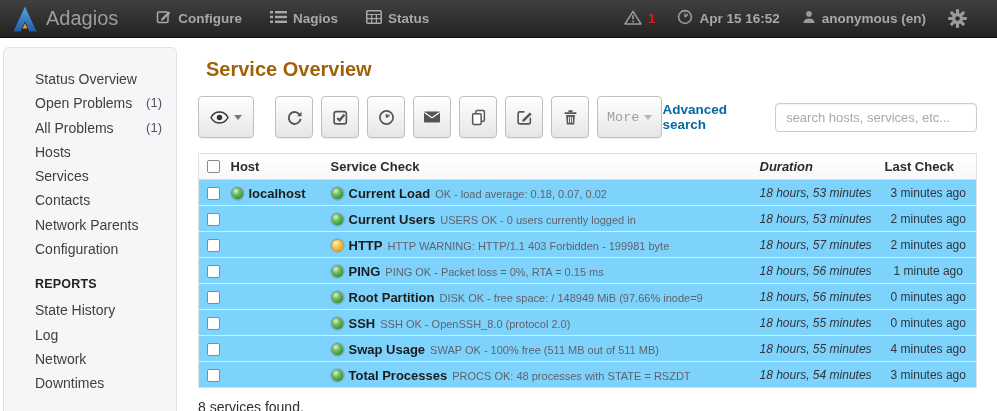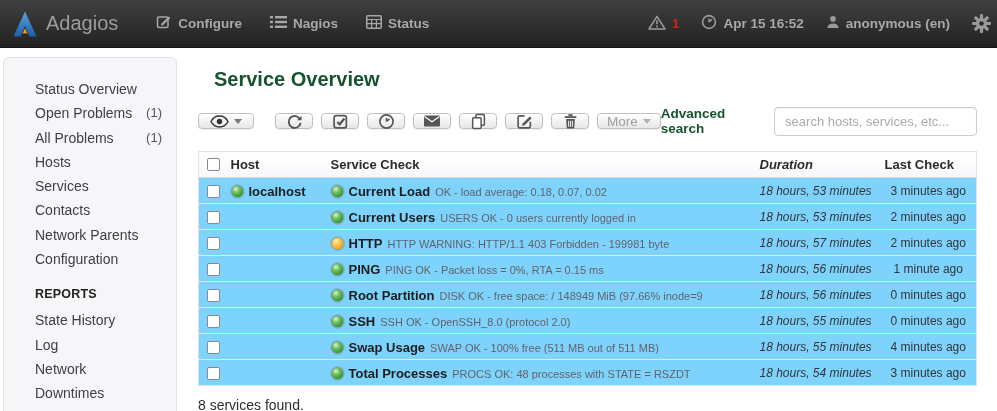--- a/index.html
+++ b/index.html
@@ -1,21 +1,21 @@
 <!DOCTYPE html>
 <html><head>
 <meta charset="utf-8">
 <style>
   * { margin:0; padding:0; box-sizing:border-box; }
   html,body { width:997px; height:411px; overflow:hidden; background:#fff;
     font-family:"Liberation Sans", sans-serif; }
 
   
-  .navbar { height:48px; background:linear-gradient(#404040,#222); display:flex;
-    align-items:center; padding:0 6px 0 12px; border-bottom:1px solid #141414; }
+  .navbar { height:38px; background:linear-gradient(#404040,#222); display:flex;
+    align-items:center; padding:0 30px 0 12px; border-bottom:1px solid #141414; }
   .logo { display:inline-flex; margin-right:8px; }
   .brand { font-size:20px; color:#9d9d9d; margin-right:38px; cursor:pointer; }
   #nav-items { display:flex; align-items:center; gap:28px; }
   .nav-item { display:inline-flex; align-items:center; gap:6px; color:#a8a8a8;
     font-size:13.5px; font-weight:bold; cursor:pointer; text-decoration:none; }
   .nav-right { margin-left:auto; display:flex; align-items:center; gap:22px; }
   .nav-ind { display:inline-flex; align-items:center; gap:6px; color:#a8a8a8;
     font-size:13.5px; font-weight:bold; cursor:pointer; }
   .warn-count { color:#e01a1a; }
   .gear-wrap { display:inline-flex; cursor:pointer; }
@@ -29,38 +29,38 @@
     height:100%; }
   .sb-heading { font-size:12.5px; font-weight:bold; color:#222;
     letter-spacing:.2px; margin-bottom:7px; }
   .sb-list { list-style:none; margin-bottom:16px; }
   .sb-item { display:flex; justify-content:space-between; align-items:center;
     font-size:14px; color:#404042; line-height:24.3px; cursor:pointer; }
   .sb-badge { color:#55555a; font-size:13px; }
 
   
   .main { flex:1; padding:14px 20px 0 21px; }
-  .page-title { font-size:20px; font-weight:bold; color:#14532d; margin:6px 16px 15px; }
+  .page-title { font-size:20px; font-weight:bold; color:#a16207; margin:6px 8px 15px; }
 
   .toolbar-row { display:flex; align-items:center; }
   #toolbar-buttons { display:flex; align-items:center; gap:8px; }
-  .tbtn { height:16px; min-width:38px; padding:0 9px; display:inline-flex;
+  .tbtn { height:42px; min-width:38px; padding:0 9px; display:inline-flex;
     align-items:center; justify-content:center; gap:5px; cursor:pointer;
     background:linear-gradient(#ffffff,#e6e6e6); border:1px solid #bfbfbf;
-    border-radius:4px; box-shadow:inset 0 1px 0 #fff, 0 1px 1px rgba(0,0,0,.06); }
+    border-radius:4px; box-shadow:inset 0 1px 0 #fff, 0 1px 1px rgba(0,0,0,.06);font-family:Liberation Mono, monospace; }
   .tbtn.first { margin-right:13px; padding:0 11px; }
   .tbtn .ticon { display:inline-flex; }
   .tbtn .caret { display:inline-flex; color:#777; margin-top:1px; }
   .tbtn.disabled { cursor:default; }
   .tbtn.disabled .tlabel { color:#9f9f9f; }
   .tbtn.disabled .caret { color:#b3b3b3; }
   .tlabel { font-size:13.5px; color:#333; }
 
   .search-group { margin-left:auto; display:flex; align-items:center; }
-  .search-label { font-size:13.5px; font-weight:bold; color:#14532d; margin-right:8px; }
+  .search-label { font-size:13.5px; font-weight:bold; color:#0369a1; margin-right:8px; }
   .search-input { width:214px; height:29px; border:1px solid #ccc; border-radius:4px;
     padding:0 10px; font-size:13px; color:#333; font-family:"Liberation Sans",sans-serif;
     box-shadow:inset 0 1px 2px rgba(0,0,0,.06); }
   .search-input::placeholder { color:#a9a9a9; }
 
   
   .svc-table { width:100%; margin-top:15px; border-collapse:collapse;
     border:1px solid #e0e0e6; }
   .svc-table th { text-align:left; font-size:13px; font-weight:bold; color:#2b2b2b;
     padding:5px 4px; background:linear-gradient(#ffffff,#f7f7fa);

